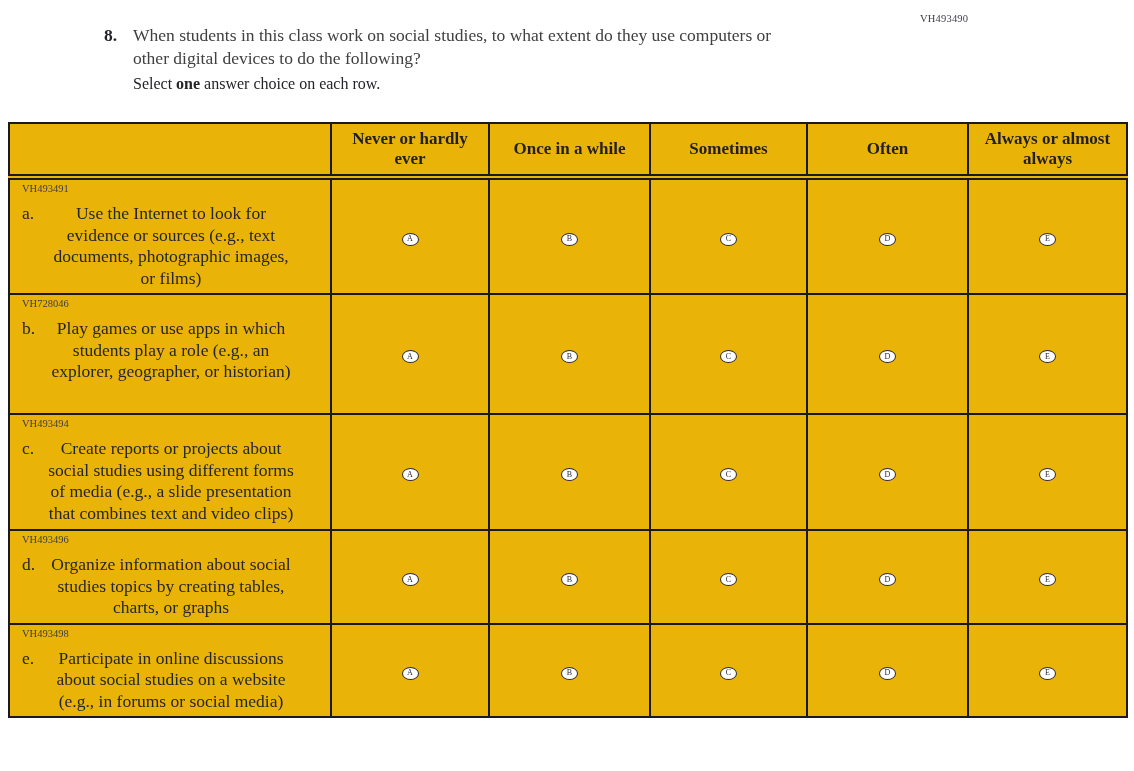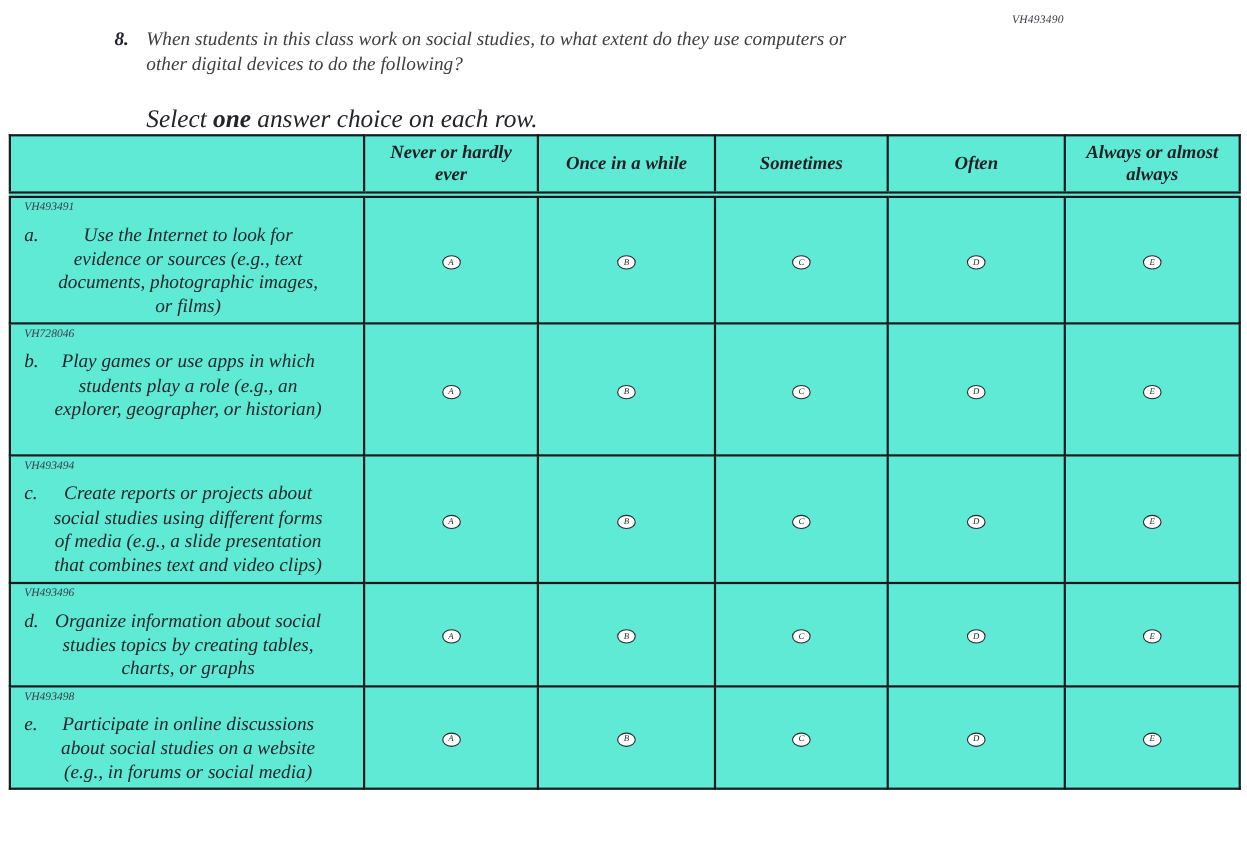--- a/index.html
+++ b/index.html
@@ -3,42 +3,42 @@
 <meta charset="utf-8">
 <style>
   * { margin: 0; padding: 0; box-sizing: border-box; }
   html, body { background: #ffffff; }
   body {
     width: 1134px; height: 771px;
     font-family: "Liberation Serif", "DejaVu Serif", serif;
     color: #232329;
     overflow: hidden;
   }
-  .page { position: relative; width: 1134px; height: 771px; background: #ffffff; font-style: italic; }
+  .page { position: relative; width: 1134px; height: 771px; background: #ffffff; }
 
   .acc-code {
     position: absolute; top: 13px; left: 920px;
     font-size: 10.5px; letter-spacing: 0.2px; color: #3d3d4a;
   }
 
   .question { position: absolute; top: 24px; left: 104px; display: flex; }
   .qnum {
     font-weight: bold; font-size: 17.5px; line-height: 23px;
     width: 29px; flex: none;
   }
   .qtext {
     font-size: 17.5px; line-height: 23px; max-width: 675px; color: #404040;
   }
-  .qinstr { margin-top: 26px; font-size: 23px; line-height: 23px; }
+  .qinstr { margin-top: 2px; font-size: 16px; line-height: 23px; }
   .qinstr .b { font-weight: bold; }
 
   table.matrix {
     position: absolute; top: 122px; left: 8px;
     width: 1118px; border-collapse: collapse; table-layout: fixed;
-    background: #5eead4;
+    background: #eab308;
   }
   .matrix th, .matrix td { border: 2px solid #1a1a1e; }
   .matrix thead th {
     border-bottom: 6px double #1a1a1e;
     font-size: 17px; font-weight: bold; line-height: 20px;
     text-align: center; vertical-align: middle; color: #1f1f25;
     padding: 4px 2px;
   }
   .matrix thead tr { height: 54px; }
   .hdr-label { display: inline-block; max-width: 130px; }

